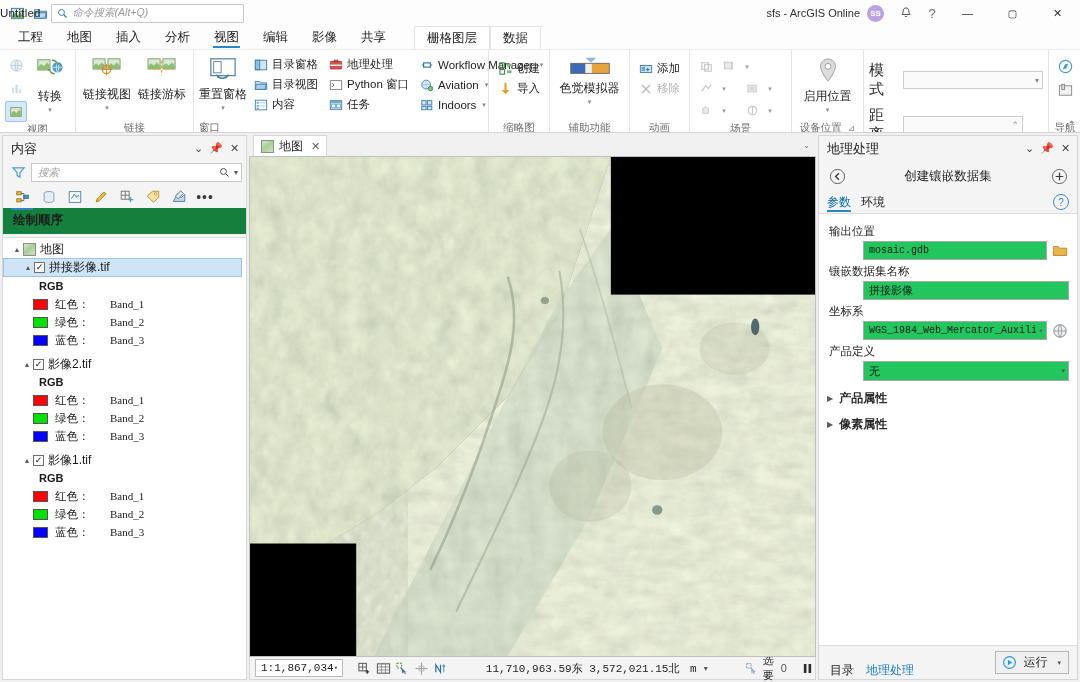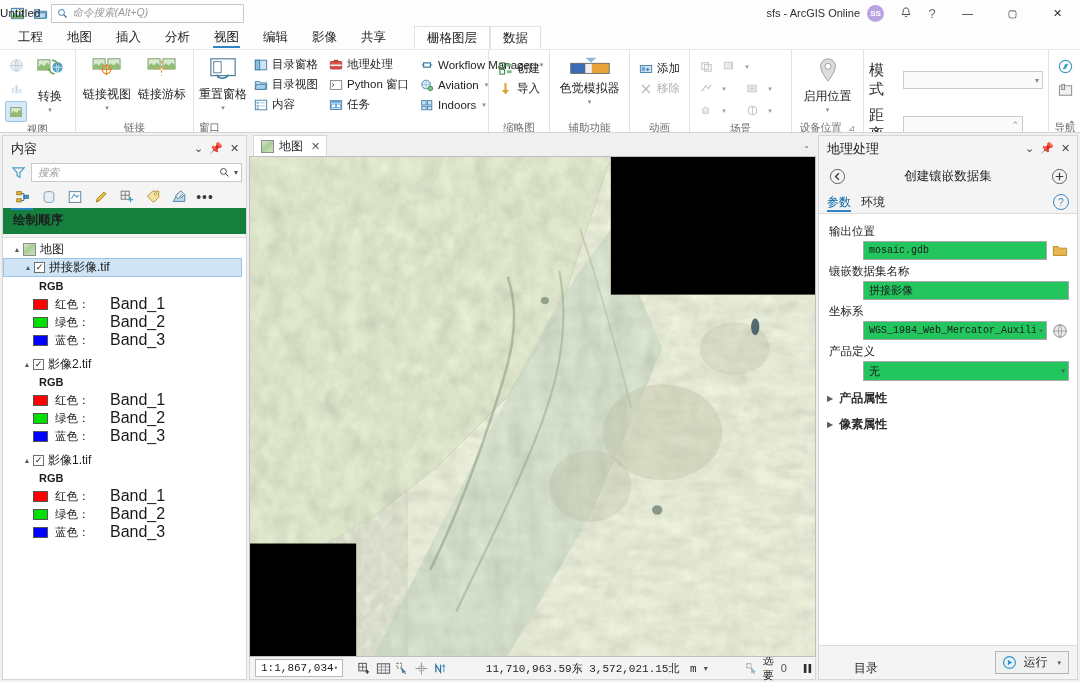--- a/index.html
+++ b/index.html
@@ -209,21 +209,21 @@
   .expander { width: 12px; display: flex; align-items: center; justify-content: center; color: #5a5a5a; font-size: 7px; }
   .cbx {
     width: 11px; height: 11px; border: 1px solid #6f6f6f; background: #fff;
     display: flex; align-items: center; justify-content: center;
     font-size: 9px; color: #111; line-height: 1; margin-right: 4px;
   }
   .layer-name { font-size: 12px; color: #1a1a1a; }
   .rgb-lbl { font-size: 11px; font-weight: bold; color: #1a1a1a; }
   .swatch { width: 15px; height: 11px; border: 1px solid #555; }
   .band-label { font-size: 11.5px; color: #1a1a1a; width: 48px; }
-  .band-val { font-size: 16px; color: #1a1a1a; font-family: Liberation Sans, sans-serif; }
+  .band-val { font-size: 11px; color: #1a1a1a; font-family: Liberation Serif, serif; }
   .map-ic {
     width: 13px; height: 13px; margin-right: 4px;
     background: linear-gradient(140deg,#d7e8cf 0%, #a7cf95 45%, #cfe2c6 100%);
     border: 1px solid #8d8d8d;
   }
 
   
   .mapwrap { flex: 1; display: flex; flex-direction: column; min-width: 0; margin: 2px 0; }
   .view-tabs {
     height: 21px; flex: 0 0 21px; display: flex; align-items: flex-end;
@@ -283,21 +283,21 @@
   .expander-row .txt { font-size: 12px; font-weight: bold; color: #2b2b2b; }
   .gp-foot { height: 34px; display: flex; align-items: center; justify-content: flex-end; padding: 0 8px; background: #f4f4f4; border-top: 1px solid #dcdcdc; }
   .runbtn {
     display: flex; align-items: center; gap: 6px;
     height: 23px; padding: 0 7px 0 6px; background: #f0f0f0;
     border: 1px solid #b5b5b5; font-size: 12px; color: #1d1d1d;
   }
   .runbtn .cv { color: #555; font-size: 7px; margin-left: 4px; }
 
   
-  .dock-tabs { position: absolute; left: 819px; bottom: 2px; display: flex; align-items: flex-end; height: 20px; gap: 4px; padding-left: 7px; flex-direction: column;}
+  .dock-tabs { position: absolute; left: 819px; bottom: 2px; display: flex; align-items: center; height: 20px; gap: 4px; padding-left: 7px;}
   .dock-tab { font-size: 12px; color: #1d1d1d; padding: 0 4px; }
   .dock-tab.active { color: #1d7bbf; }
 </style>
 </head>
 <body>
 
 <div class="app">
 
   <div class="titlebar">
     <div class="qat">

